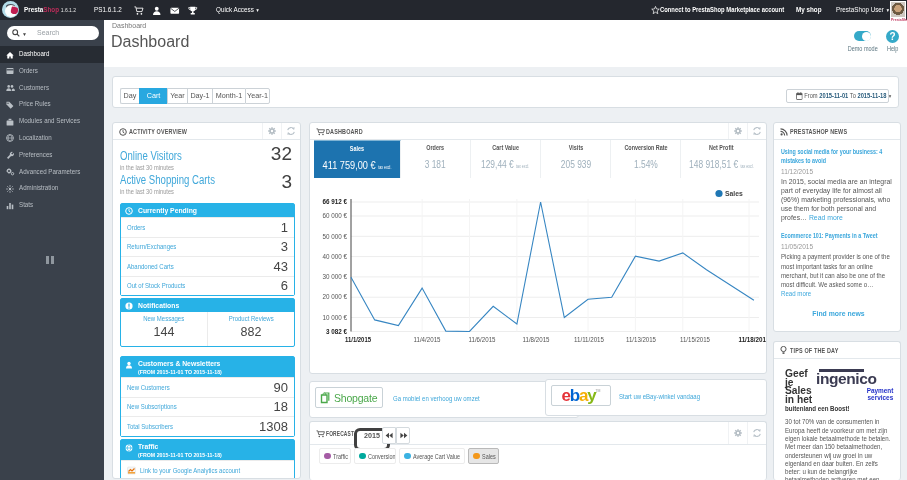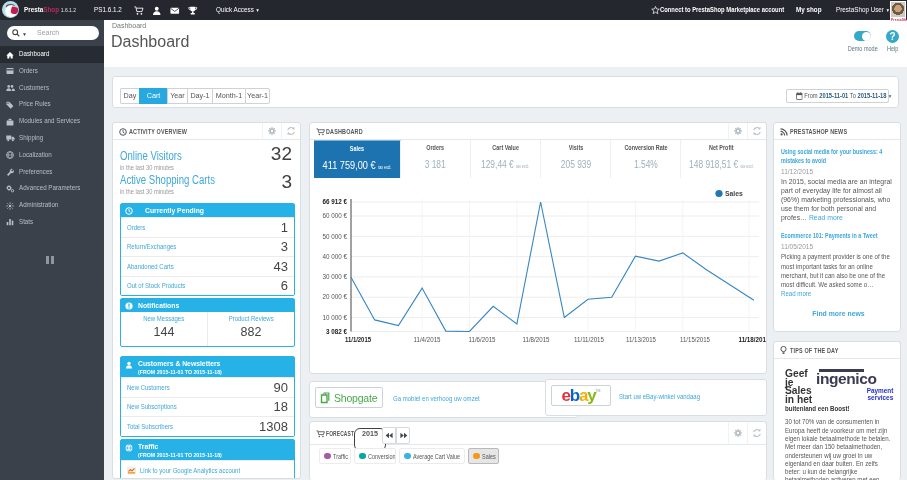--- a/index.html
+++ b/index.html
@@ -157,26 +157,20 @@
           <path d="M0.3 7c0-1.8 1-2.8 2.4-2.8S5.1 5.2 5.1 7zM5.6 7c0-1.5.6-2.6 1.7-2.6 1 0 1.6 1.1 1.6 2.6z" fill="#b9bfc5"></path>
         </svg><span class="mt">Customers</span></div>
     <div class="mitem"><svg width="8" height="8" viewBox="0 0 8 8">
           <path d="M0.5 3.5V0.8h2.7l4.2 4.2-2.7 2.7z" fill="#b9bfc5"></path>
           <circle cx="2" cy="2.2" r="0.7" fill="#3a414b"></circle>
         </svg><span class="mt">Price Rules</span></div>
     <div class="mitem"><svg width="8" height="8" viewBox="0 0 8 8">
           <rect x="0.6" y="2.5" width="6.8" height="5" rx="0.5" fill="#b9bfc5"></rect>
           <rect x="2.6" y="0.8" width="2.8" height="1.4" fill="#b9bfc5"></rect>
         </svg><span class="mt">Modules and Services</span></div>
-    <div class="mitem"><svg width="9" height="8" viewBox="0 0 9 8">
-          <rect x="0.3" y="1.5" width="5" height="4" fill="#b9bfc5"></rect>
-          <path d="M5.6 2.8h1.8l1.3 1.5v1.2H5.6z" fill="#b9bfc5"></path>
-          <circle cx="2.2" cy="6.3" r="1" fill="#b9bfc5"></circle>
-          <circle cx="6.8" cy="6.3" r="1" fill="#b9bfc5"></circle>
-        </svg><span class="mt">Shipping</span></div>
     <div class="mitem"><svg width="8" height="8" viewBox="0 0 8 8">
           <circle cx="4" cy="4" r="3.4" fill="none" stroke="#b9bfc5" stroke-width="0.9"></circle>
           <path d="M0.7 4h6.6M4 0.7c-2.4 2-2.4 4.6 0 6.6 2.4-2 2.4-4.6 0-6.6z" fill="none" stroke="#b9bfc5" stroke-width="0.7"></path>
         </svg><span class="mt">Localization</span></div>
     <div class="mitem"><svg width="8" height="8" viewBox="0 0 8 8">
           <path d="M6.9 1.1a2.2 2.2 0 00-3 2.7L1 6.7l1.2 1.2 2.9-2.9a2.2 2.2 0 002.7-3L6.3 3.5 5.2 2.4z" fill="#b9bfc5"></path>
         </svg><span class="mt">Preferences</span></div>
     <div class="mitem"><svg width="9" height="8" viewBox="0 0 9 8">
           <circle cx="3" cy="3" r="1.6" fill="none" stroke="#b9bfc5" stroke-width="1.1"></circle>
           <circle cx="6.5" cy="5.7" r="1.2" fill="none" stroke="#b9bfc5" stroke-width="1"></circle>
@@ -244,21 +238,21 @@
         </svg>
       </span>
   </div>
   <div class="biglink abs" style="left:7px;top:26px"><span class="sqz" style="transform:scaleX(0.8)">Online Visitors</span></div>
   <div class="bigval abs" style="right:8px;top:20px">32</div>
   <div class="subnote abs" style="left:7px;top:41px"><span class="sqz">in the last 30 minutes</span></div>
   <div class="biglink abs" style="left:7px;top:50px"><span class="sqz" style="transform:scaleX(0.8)">Active Shopping Carts</span></div>
   <div class="bigval abs" style="right:8px;top:48px">3</div>
   <div class="subnote abs" style="left:7px;top:65px"><span class="sqz">in the last 30 minutes</span></div>
   <div class="sec abs" style="left:7px;top:80px;width:175px">
-    <div class="bluebar" style="height:13px;line-height:13px;padding-left:24px">
+    <div class="bluebar" style="height:13px;line-height:13px;padding-left:17px">
       <svg style="position:absolute;left:4px;top:2.5px" width="8" height="8" viewBox="0 0 8 8">
           <circle cx="4" cy="4" r="3.3" fill="none" stroke="#fff" stroke-width="1"></circle>
           <path d="M4 2v2.2l1.5 1" fill="none" stroke="#fff" stroke-width="0.9"></path>
         </svg>
       <span class="sqz" style="transform:scaleX(0.85)">Currently Pending</span></div>
     <div class="srow" style="height:19.5px;padding:0 6px">
         <span class="lbl">Orders</span>
         <span class="val">1</span>
       </div>
     <div class="srow" style="height:19.5px;padding:0 6px">
@@ -448,21 +442,21 @@
   <div class="abs" style="left:73px;top:13px;font-size:7px;color:#41a8da"><span class="sqz" style="transform:scaleX(0.86)">Start uw eBay-winkel vandaag</span></div>
 </div>
 <div class="panel" id="forecast" style="left:309px;top:421px;width:458px;height:59px;border-bottom:none;">
   <div class="phead" style="height:23px;line-height:23px;">
     <svg style="position:absolute;left:6px;top:7.5px" width="9" height="8" viewBox="0 0 11 10">
         <path d="M0.5 1h1.6l1.2 4.8h5.9l1.2-3.6H2.6" fill="none" stroke="#555" stroke-width="1.1"></path>
         <circle cx="4" cy="8.2" r="1" fill="#555"></circle>
         <circle cx="8.6" cy="8.2" r="1" fill="#555"></circle>
       </svg>
     <span class="ptitle" style="margin-left:16px;transform:scaleX(0.72)">FORECAST</span>
-    <span style="position:absolute;left:44px;top:6px;border:1px solid #404040;border-radius:6px;height:23px;line-height:10px;padding:0 7px;font-size:7.2px;font-weight:bold;color:#555;background:#fff">2015</span>
+    <span style="position:absolute;left:44px;top:6px;border:3px solid #404040;border-radius:6px;height:23px;line-height:10px;padding:0 7px;font-size:7.2px;font-weight:bold;color:#555;background:#fff">2015</span>
     <span style="position:absolute;left:72px;top:5px;width:14px;height:17px;border:1px solid #d4dade;border-radius:2px 0 0 2px;background:#fff"></span>
     <span style="position:absolute;left:86px;top:5px;width:14px;height:17px;border:1px solid #d4dade;border-radius:0 2px 2px 0;background:#fff"></span>
     <svg style="position:absolute;left:75px;top:10px" width="8" height="7" viewBox="0 0 10 8">
         <path d="M5 0.5L0.8 4 5 7.5zM9.5 0.5L5.3 4l4.2 3.5z" fill="#444"></path>
       </svg>
     <svg style="position:absolute;left:90px;top:10px" width="8" height="7" viewBox="0 0 10 8">
         <path d="M0.5 0.5L4.7 4 0.5 7.5zM5 0.5L9.2 4 5 7.5z" fill="#444"></path>
       </svg>
     <span class="hic" style="right:19px">
         <svg width="10" height="10" viewBox="0 0 10 10">

